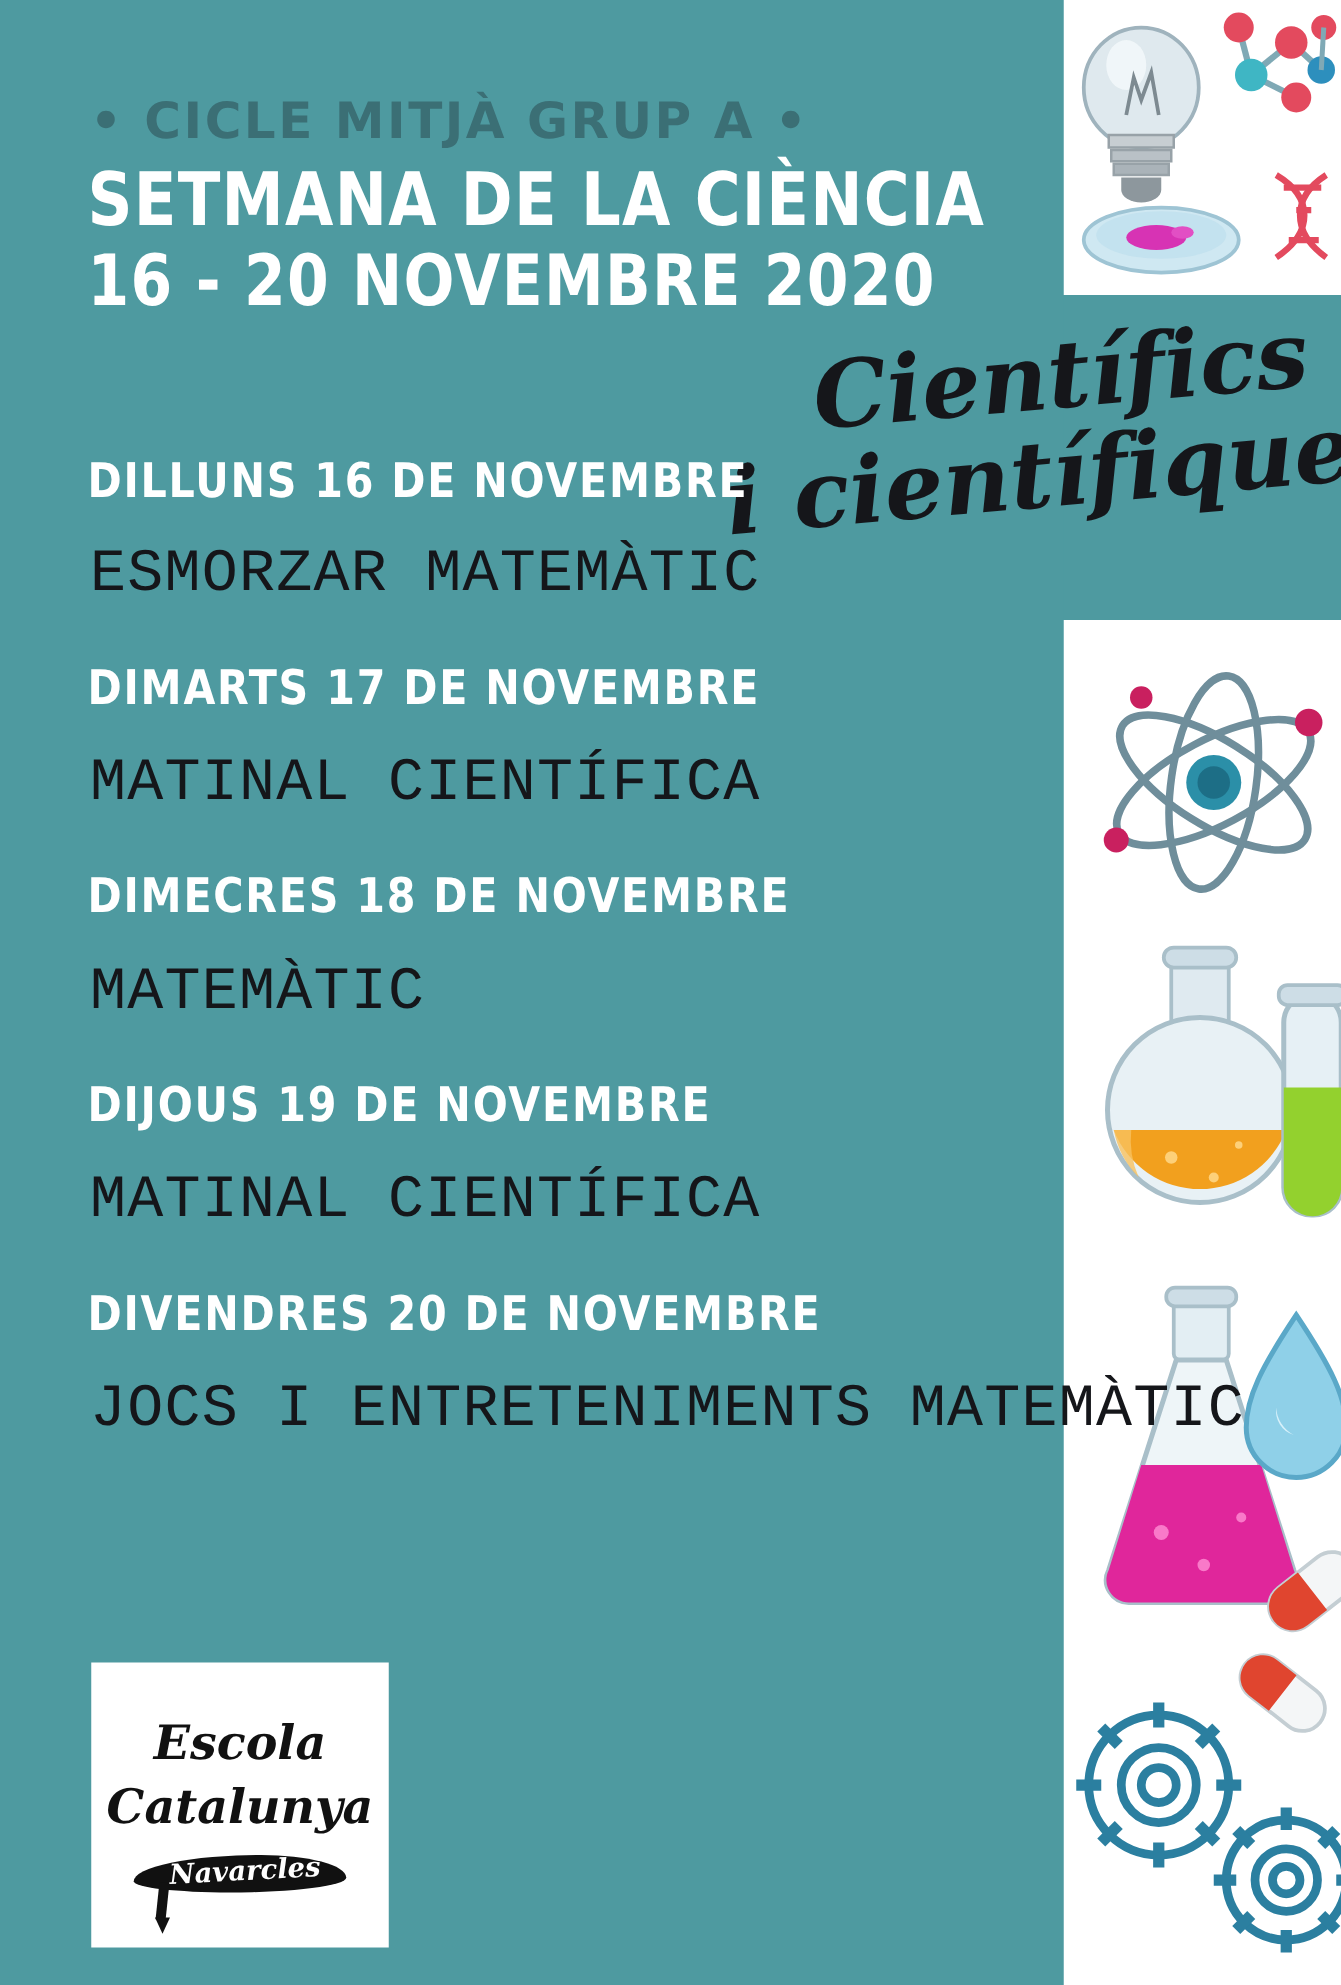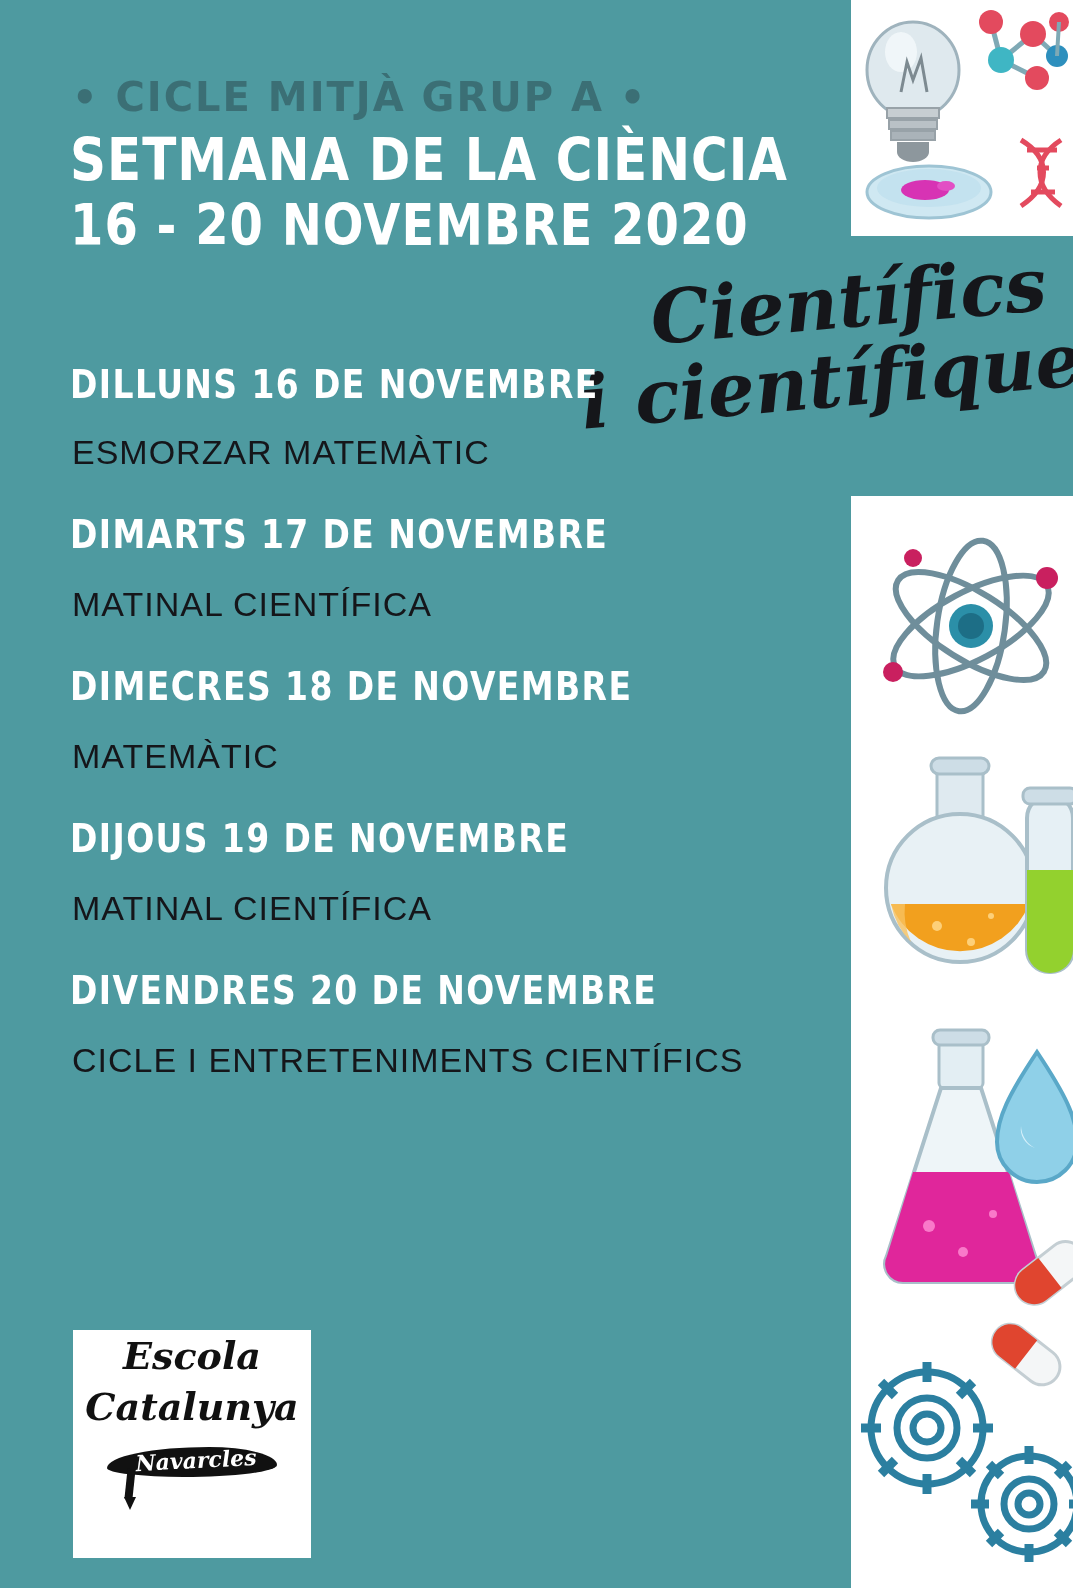--- a/index.html
+++ b/index.html
@@ -134,25 +134,25 @@
     font-weight: bold;
     letter-spacing: 1.4px;
     color: #ffffff;
     font-family: "DejaVu Sans", sans-serif;
     transform: scaleY(1.16);
     transform-origin: left top;
     white-space: nowrap;
     margin-bottom: 34px;
   }
   .activity {
-    font-size: 34px;
+    font-size: 48px;
     font-weight: normal;
     letter-spacing: 1px;
     color: #15161a;
-    font-family: Liberation Sans, sans-serif;
+    font-family: Liberation Mono, monospace;
     white-space: nowrap;
     margin-bottom: 40px;
     padding-left: 2px;
   }
   .row-0 .day { margin-bottom: 32px; }
 
   
   .logo {
     position: absolute;
     left: 73px;
@@ -160,20 +160,21 @@
     width: 238px;
     height: 228px;
     background: #ffffff;
   }
   .logo-inner {
     position: absolute;
     inset: 0;
     display: flex;
     flex-direction: column;
     align-items: center;
+    justify-content: center;
   }
   .logo-l1, .logo-l2 {
     font-family: "DejaVu Serif", serif;
     font-style: italic;
     font-weight: bold;
     color: #111111;
     font-size: 38px;
     line-height: 1.35;
   }
   .logo-brush {
@@ -403,21 +404,21 @@
     <div class="row row-2">
       <div class="day">DIMECRES 18 DE NOVEMBRE</div>
       <div class="activity">MATEMÀTIC</div>
     </div>
     <div class="row row-3">
       <div class="day">DIJOUS 19 DE NOVEMBRE</div>
       <div class="activity">MATINAL CIENTÍFICA</div>
     </div>
     <div class="row row-4">
       <div class="day">DIVENDRES  20 DE NOVEMBRE</div>
-      <div class="activity">CICLE I ENTRETENIMENTS CIENTÍFICS</div>
+      <div class="activity">JOCS I ENTRETENIMENTS MATEMÀTIC</div>
     </div>
   </div>
 
   <div class="logo">
     <div class="logo-inner">
       <div class="logo-l1">Escola</div>
       <div class="logo-l2">Catalunya</div>
       <div class="logo-brush">
         <div class="brush-shape"></div>
         <div class="logo-l3">Navarcles</div>

